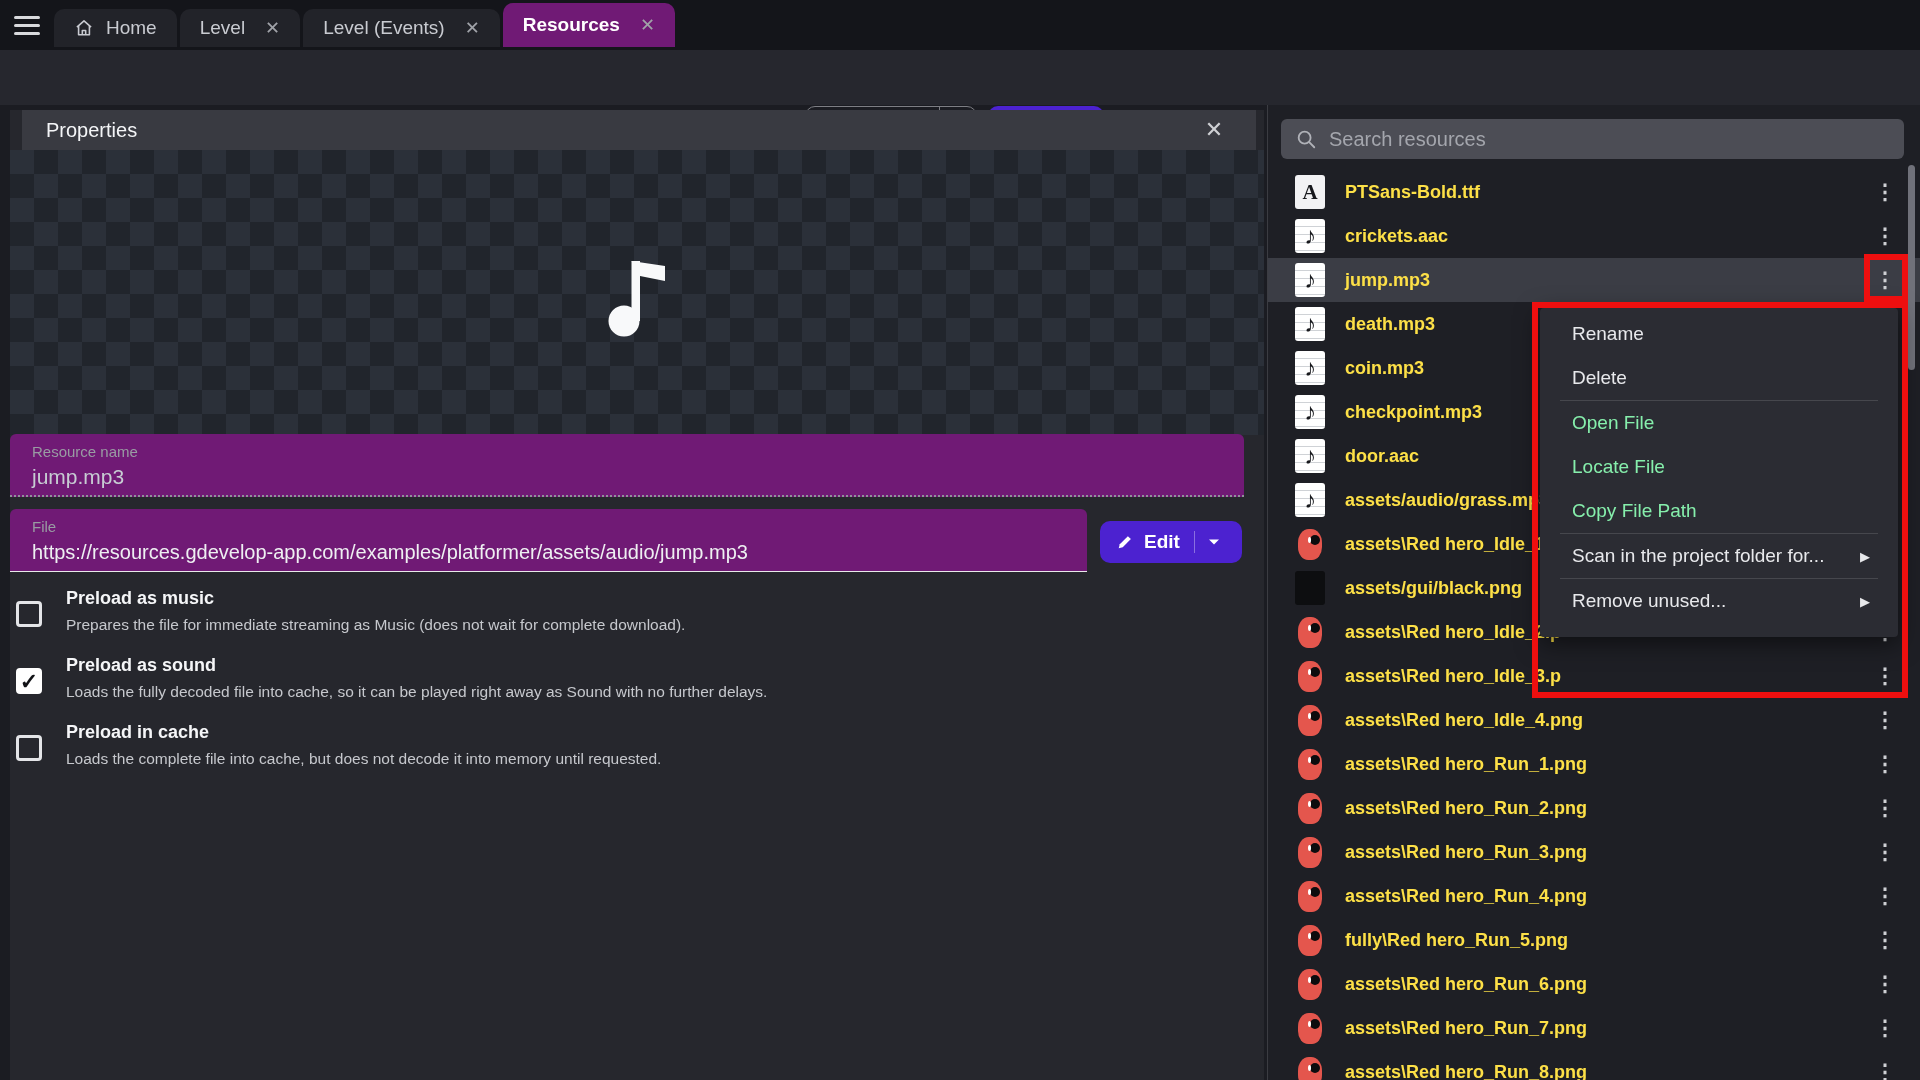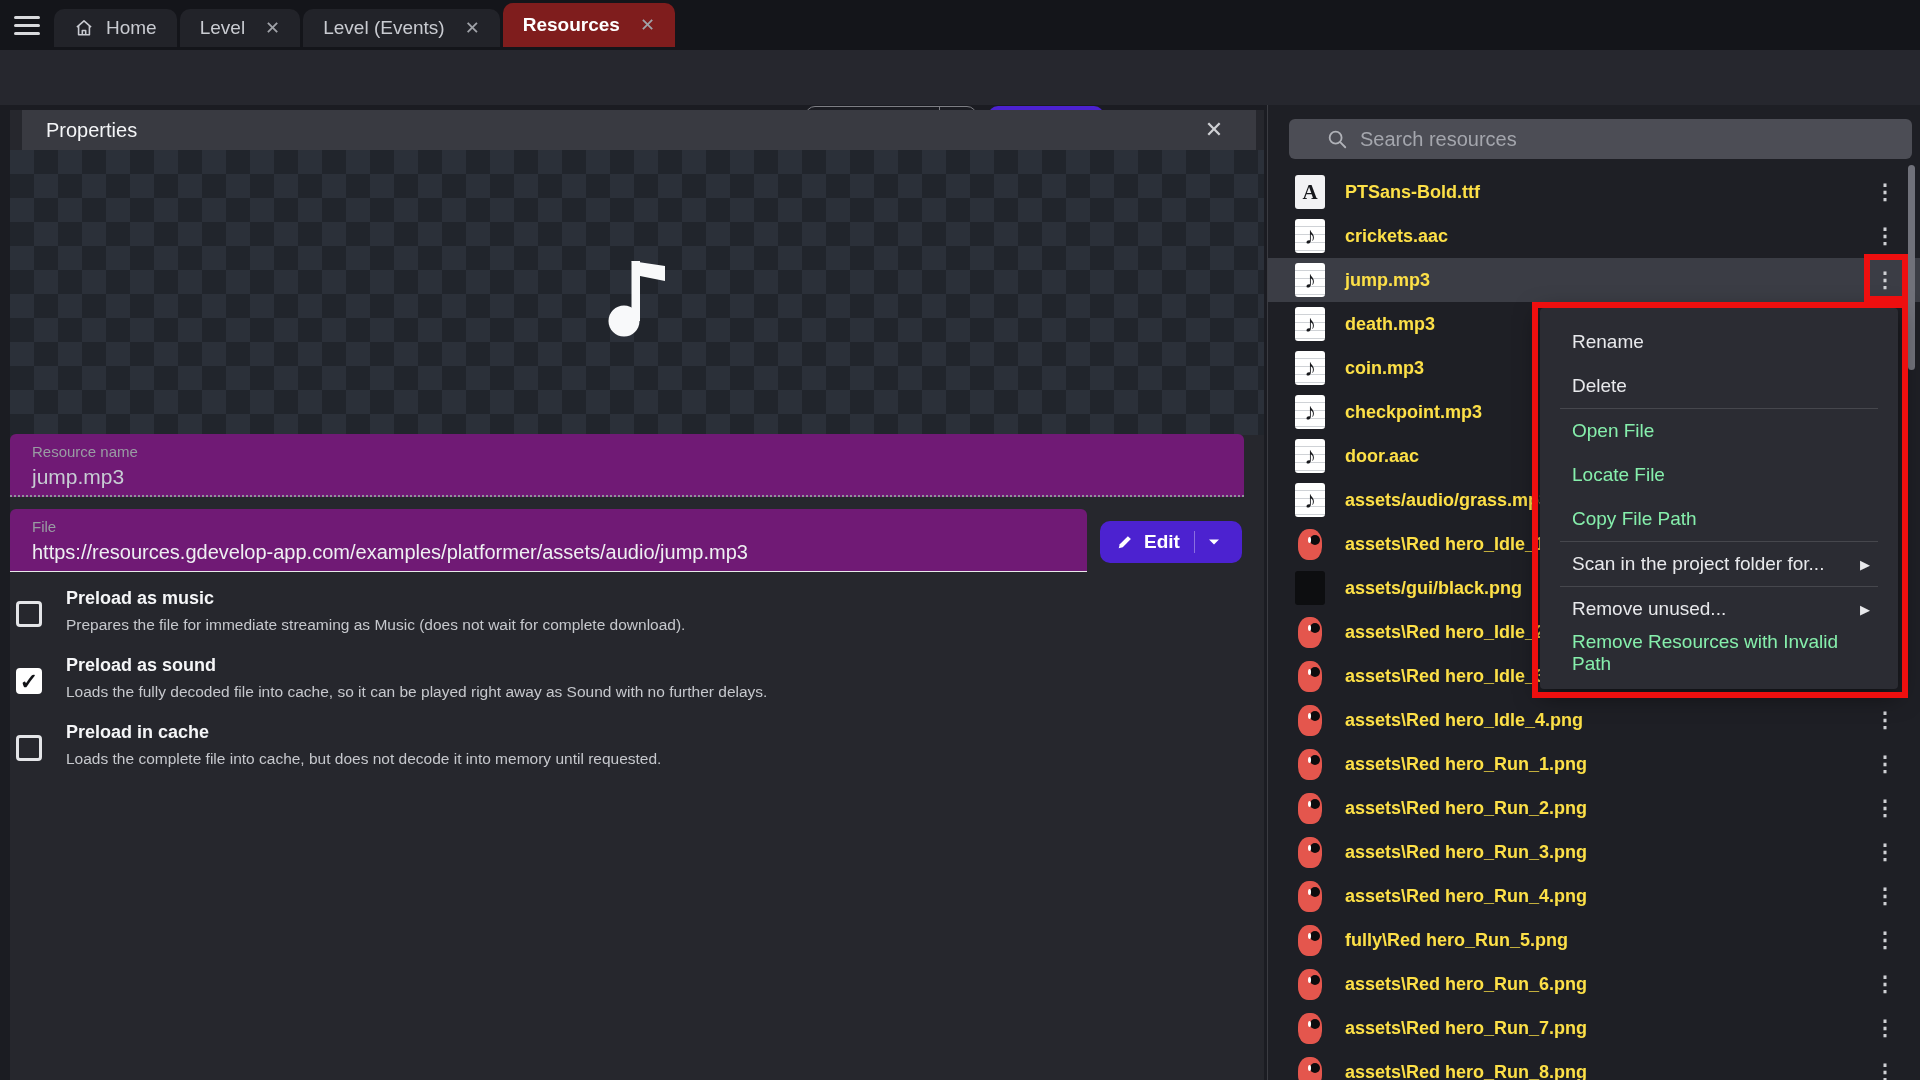--- a/index.html
+++ b/index.html
@@ -12,21 +12,21 @@
   svg { display:block; }
 
   
   .tabbar { position:absolute; top:0; left:0; width:100%; height:50px; background:#14151a;
             display:flex; align-items:center; }
   .hamburger { width:54px; height:50px; display:flex; flex-direction:column; justify-content:center;
                align-items:center; gap:5px; cursor:pointer; }
   .hamburger span { width:26px; height:3px; background:#d9dadd; border-radius:2px; }
   .tab { display:flex; align-items:center; height:38px; padding:0 20px; margin-right:3px;
          background:#222329; color:#c9cbd1; border-radius:10px 10px 0 0; font-size:19px; cursor:pointer; }
-  .tab.active { height:44px; background:#7f1d1d; color:#ffffff; font-weight:bold; }
+  .tab.active { height:44px; background:#701a75; color:#ffffff; font-weight:bold; }
   .tab .tab-home-icon { margin-right:12px; }
   .tab .tab-close { margin-left:20px; color:#a0a2a8; font-size:18px; font-weight:normal; line-height:1; }
 
   
   .toolbar { position:absolute; top:50px; left:0; width:100%; height:55px; background:#26272e; }
   .tb-icon-btn { position:absolute; top:63px; width:30px; height:30px; display:flex; align-items:center;
                  justify-content:center; cursor:pointer; }
   .tb-divider { position:absolute; top:61px; left:1822px; width:1px; height:34px; background:#3e3f46; }
   .pencil-btn { position:absolute; top:58px; left:1830px; width:40px; height:40px; background:#c9b5f6;
                 border-radius:10px; display:flex; align-items:center; justify-content:center; cursor:pointer; }
@@ -68,22 +68,22 @@
   .cb-box { position:absolute; left:0; top:13px; width:26px; height:26px; border:3px solid #e4e5e8;
             border-radius:4px; background:transparent; cursor:pointer; }
   .cb-box.checked { background:#ffffff; border-color:#ffffff; color:#111216; font-size:22px; font-weight:bold;
                     text-align:center; line-height:22px; }
   .cb-label { margin-left:50px; font-size:18px; font-weight:bold; color:#f5f6f8; }
   .cb-desc  { margin-left:50px; margin-top:7px; font-size:15.5px; color:#c6c8cd; }
 
   
   .right-panel { position:absolute; left:1267px; top:105px; width:653px; height:975px; background:#1e1f25;
                  border-left:1px solid #3b3c42; }
-  .search-bar { position:absolute; left:21px; top:14px; width:623px; height:40px; background:#4c4d55;
-                border-radius:6px; display:flex; align-items:center;padding-left:23px; }
+  .search-bar { position:absolute; left:13px; top:14px; width:623px; height:40px; background:#4c4d55;
+                border-radius:6px; display:flex; align-items:center; }
   .search-bar input { background:transparent; border:none; outline:none; color:#d8dade; font-size:20px;
                       font-family:"Liberation Sans", sans-serif; margin-left:12px; width:540px; }
   .search-bar input::placeholder { color:#a4a6ad; }
   .rows { position:absolute; left:0; top:65px; width:653px; height:910px; overflow:hidden; }
   .res-row { position:relative; height:44px; display:flex; align-items:center; padding-left:27px; }
   .res-row.selected { background:#3b3d45; }
   .res-name { margin-left:20px; font-size:18px; font-weight:600; color:#fde047; white-space:nowrap; }
   .kebab { position:absolute; right:24px; top:50%; transform:translateY(-50%); width:24px; text-align:center;
            color:#cfd0d4; font-size:21px; font-weight:bold; cursor:pointer; letter-spacing:0; }
   .ricon { width:30px; height:34px; border-radius:3px; flex:none; display:flex; align-items:center;
@@ -96,21 +96,21 @@
   .hero-body { width:24px; height:31px; background:#e4564d; border-radius:45% 45% 42% 42%; position:relative; }
   .hero-body::before { content:""; position:absolute; right:2px; top:6px; width:10px; height:10px;
                        background:#0c0c0e; border-radius:50%; }
   .hero-body::after { content:""; position:absolute; right:11px; top:8px; width:3px; height:6px;
                       background:#ffffff; border-radius:50%; }
   .v-scroll-thumb { position:absolute; right:5px; top:60px; width:7px; height:205px; background:#70717a;
                     border-radius:4px; cursor:pointer; }
 
   
   .context-menu { position:absolute; left:1540px; top:308px; width:358px; background:#2b2c33; z-index:10;
-                  border-radius:4px; padding:12px 0 14px 0; box-shadow:0 6px 24px rgba(0,0,0,.55); }
+                  border-radius:4px; padding:4px 0 14px 0; box-shadow:0 6px 24px rgba(0,0,0,.55); }
   .menu-item { height:44px; display:flex; align-items:center; padding:0 28px 0 32px; font-size:19px;
                font-weight:500; color:#e8e9ec; cursor:pointer; position:relative; }
   .menu-item.disabled { color:#86efac; cursor:default; }
   .menu-item .sub-arrow { position:absolute; right:28px; font-size:13px; color:#e8e9ec; }
   .menu-divider { height:1px; background:#46474d; margin:0 20px; }
 
   
   .red-box { position:absolute; border:6px solid #ee0f0f; z-index:20; pointer-events:none; }
   .red-box.small { left:1864px; top:254px; width:44px; height:48px; }
   .red-box.large { left:1532px; top:302px; width:376px; height:396px; }
@@ -422,21 +422,18 @@
       <div class="menu-divider"></div>
       <div class="menu-item">
         <span>Scan in the project folder for...</span>
         <span class="sub-arrow">▶</span>
       </div>
       <div class="menu-divider"></div>
       <div class="menu-item">
         <span>Remove unused...</span>
         <span class="sub-arrow">▶</span>
       </div>
-      <div class="menu-item disabled">
-        <span>Remove Resources with Invalid Path</span>
-      </div>
     </div>
 
   <div class="red-box small"></div>
   <div class="red-box large"></div>
 
 </div>
 
 </body></html>

